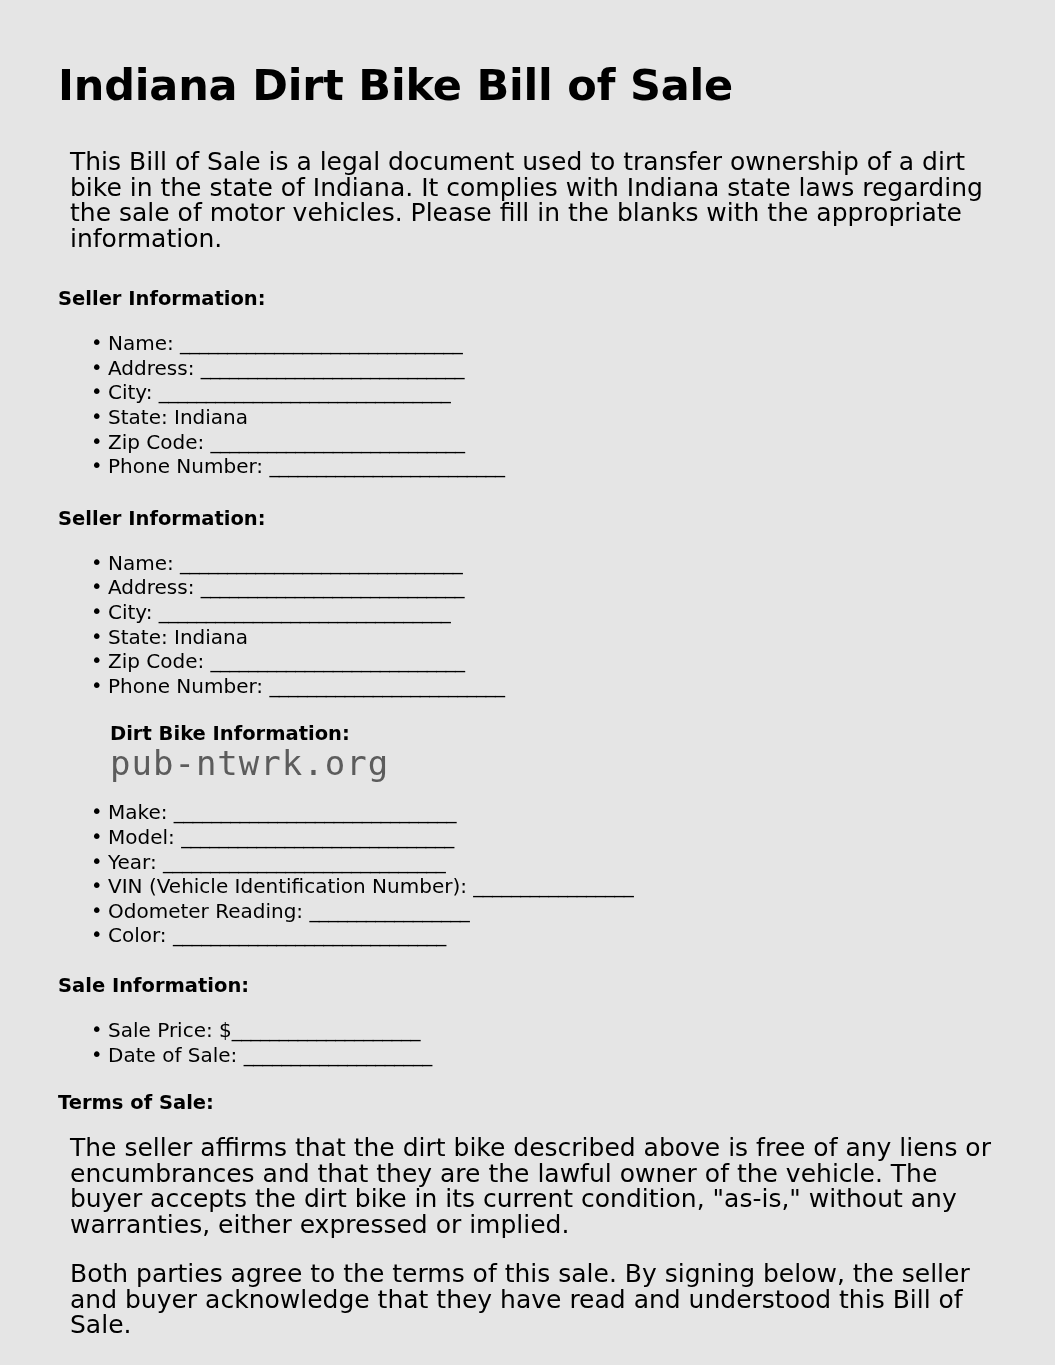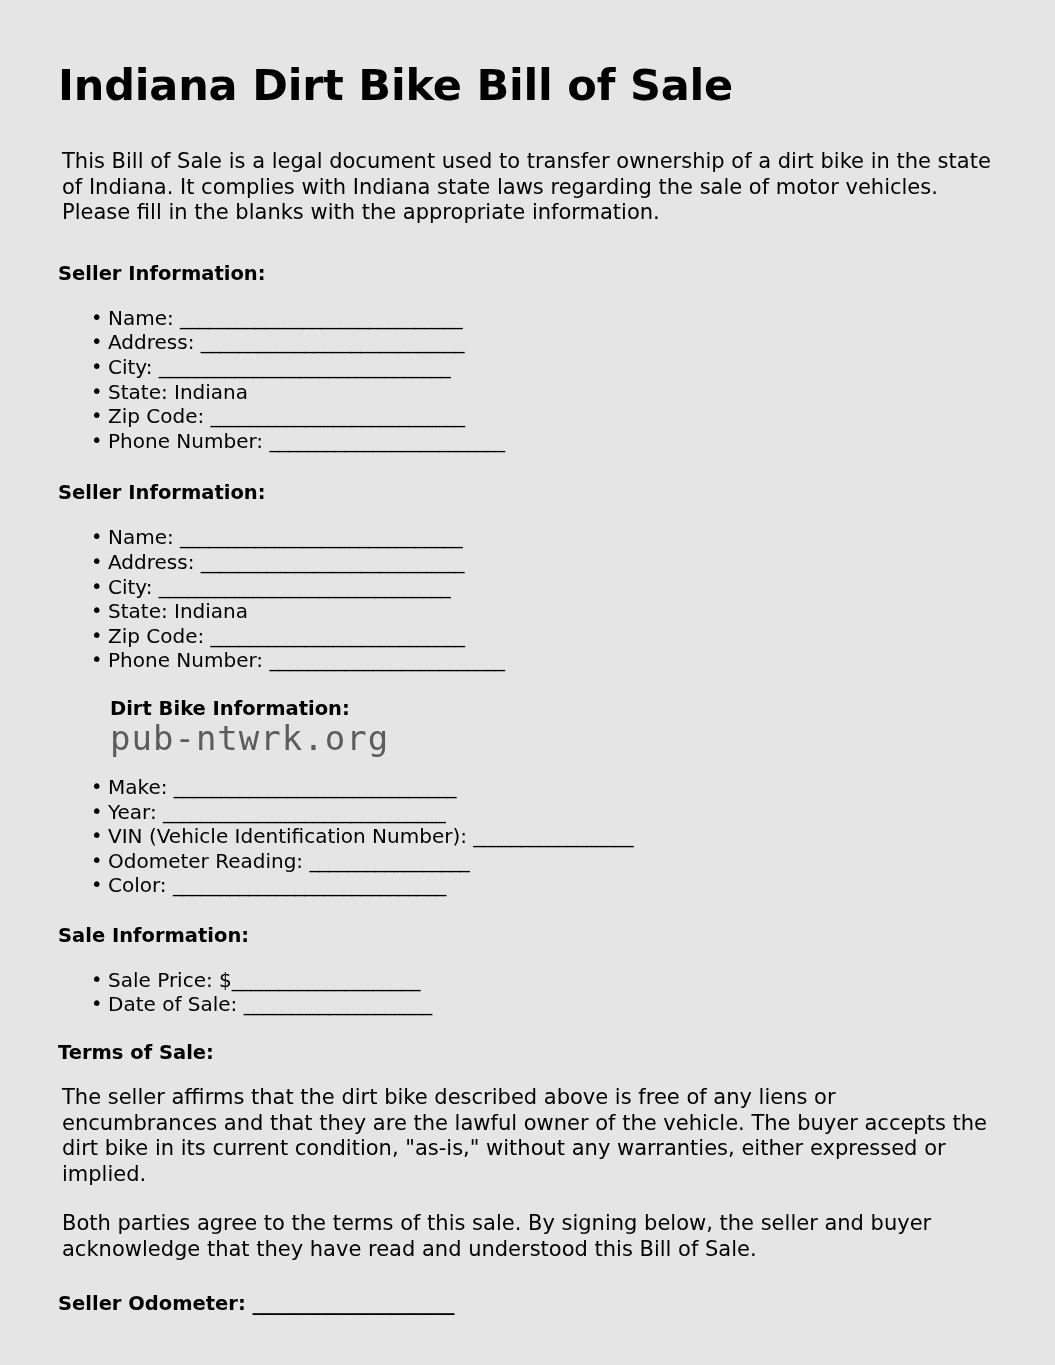--- a/index.html
+++ b/index.html
@@ -23,23 +23,23 @@
     padding: 62px 58px 0 58px;
   }
   .doc-title {
     font-size: 43px;
     font-weight: bold;
     letter-spacing: -0.2px;
     line-height: 1.1;
     margin: 0 0 40px 0;
   }
   .para {
-    font-size: 21px;
+    font-size: 25px;
     line-height: 25.5px;
-    margin: 0 0 0 4px;
+    margin: 0 0 0 12px;
     max-width: 940px;
   }
   .section-heading {
     font-size: 19.5px;
     font-weight: bold;
     margin: 0;
     line-height: 24px;
   }
   .heading-row {
     display: flex;
@@ -129,20 +129,21 @@
 
   <div class="sp-24"></div>
 
   <div class="heading-row">
     <div class="section-heading">Dirt Bike Information:</div>
     <div class="watermark">pub-ntwrk.org</div>
   </div>
   <div class="sp-20"></div>
   <ul class="fields">
     <li><span>Make: </span><span class="blank">______________________________</span></li>
+    <li><span>Model: </span><span class="blank">_____________________________</span></li>
     <li><span>Year: </span><span class="blank">______________________________</span></li>
     <li><span>VIN (Vehicle Identification Number): </span><span class="blank">_________________</span></li>
     <li><span>Odometer Reading: </span><span class="blank">_________________</span></li>
     <li><span>Color: </span><span class="blank">_____________________________</span></li>
   </ul>
 
   <div class="sp-26"></div>
 
   <div class="section-heading">Sale Information:</div>
   <div class="sp-20"></div>

